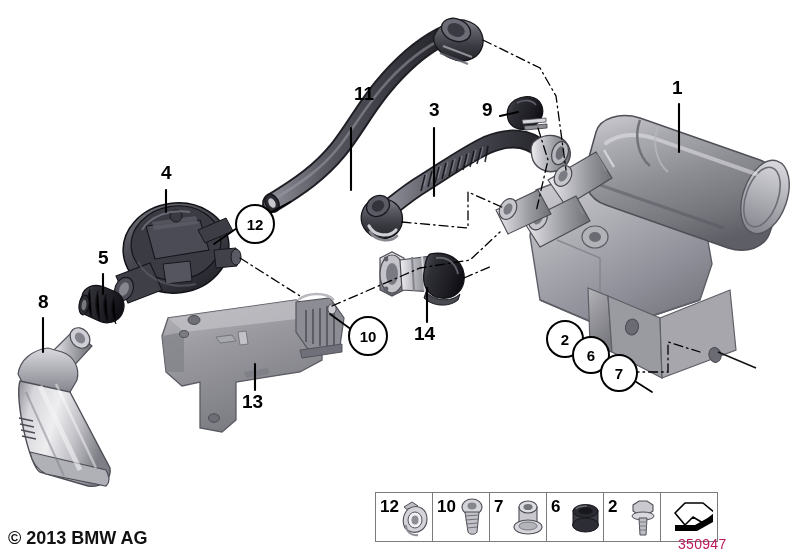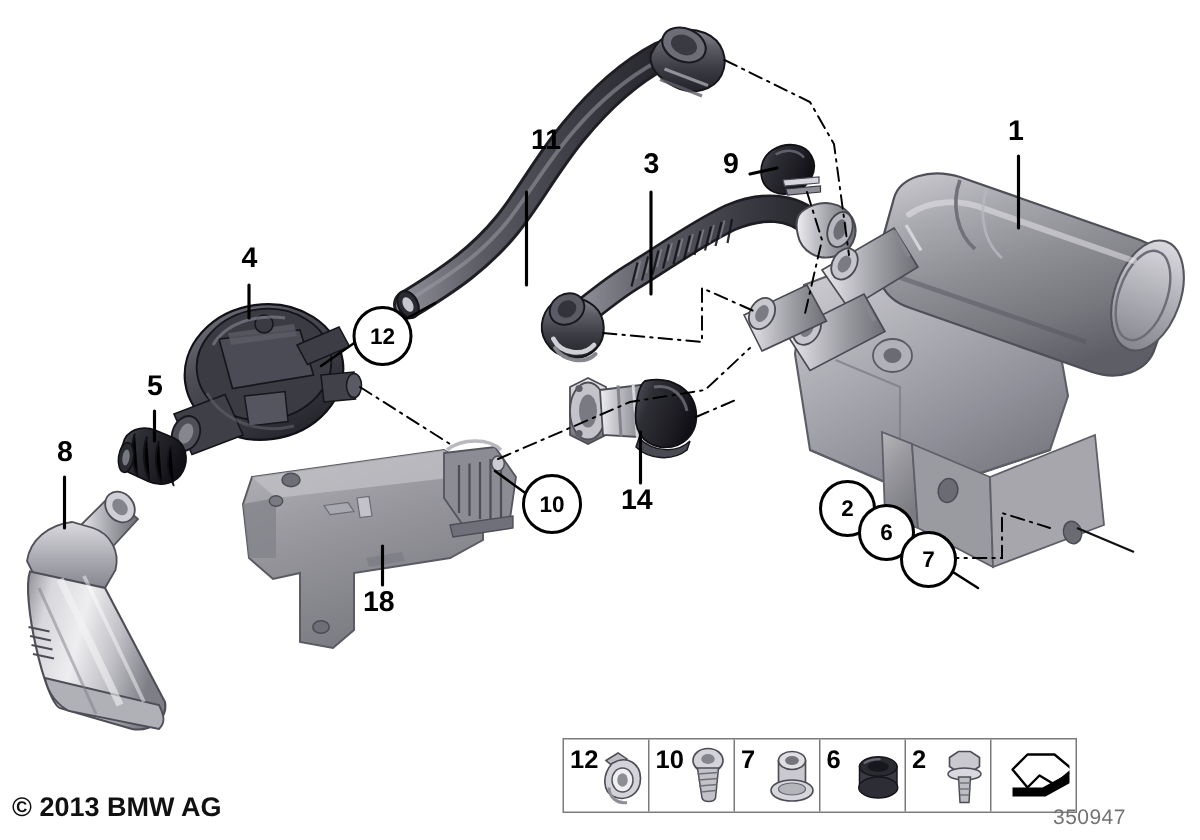--- a/index.html
+++ b/index.html
@@ -14,21 +14,21 @@
            background:#fff;display:flex;align-items:center;justify-content:center;
            font-weight:bold;font-size:15px;color:#000;}
   .legend{position:absolute;display:flex;border:1px solid #7b7b7b;background:#fff;}
   .legend .cell{position:relative;width:56px;height:48px;
                 border-right:1px solid #7b7b7b;overflow:hidden;}
   .legend .cell:last-child{border-right:none;}
   .legend .cnum{position:absolute;left:4px;top:5px;font-weight:bold;
                 font-size:17px;color:#000;line-height:1;}
   .legend .cart{position:absolute;right:2px;top:2px;width:34px;height:44px;}
   .copy{position:absolute;left:8px;top:528px;font-weight:bold;font-size:18px;color:#111;}
-  .docid{position:absolute;left:702px;top:536px;font-size:14px;color:#737373;
+  .docid{position:absolute;left:678px;top:536px;font-size:14px;color:#be185d;
          letter-spacing:0.3px;}
 </style>
 </head>
 <body>
 
 <div id="stage">
 
   <svg id="art" viewBox="0 0 800 560">
     <defs>
       <linearGradient id="gHoseDark" x1="0" y1="0" x2="0" y2="1">
@@ -368,21 +368,21 @@
     </g>
   </svg>
 
   <div class="lbl" style="left:672px;top:78px;">1</div>
   <div class="lbl" style="left:340px;top:84px;margin-left:14px;">11</div>
   <div class="lbl" style="left:429px;top:100px;">3</div>
   <div class="lbl" style="left:482px;top:100px;">9</div>
   <div class="lbl" style="left:161px;top:163px;">4</div>
   <div class="lbl" style="left:98px;top:248px;">5</div>
   <div class="lbl" style="left:38px;top:292px;">8</div>
-  <div class="lbl" style="left:242px;top:392px;">18</div>
+  <div class="lbl" style="left:242px;top:392px;">13</div>
   <div class="lbl" style="left:414px;top:324px;">14</div>
 
   <div class="callout" style="left:235px;top:204px;width:36px;height:36px;">12</div>
   <div class="callout" style="left:348px;top:316px;width:36px;height:36px;">10</div>
   <div class="callout" style="left:546px;top:320px;width:34px;height:34px;">2</div>
   <div class="callout" style="left:572px;top:336px;width:34px;height:34px;">6</div>
   <div class="callout" style="left:600px;top:354px;width:34px;height:34px;">7</div>
 
   <div class="legend" style="left:375px;top:492px;">
 

